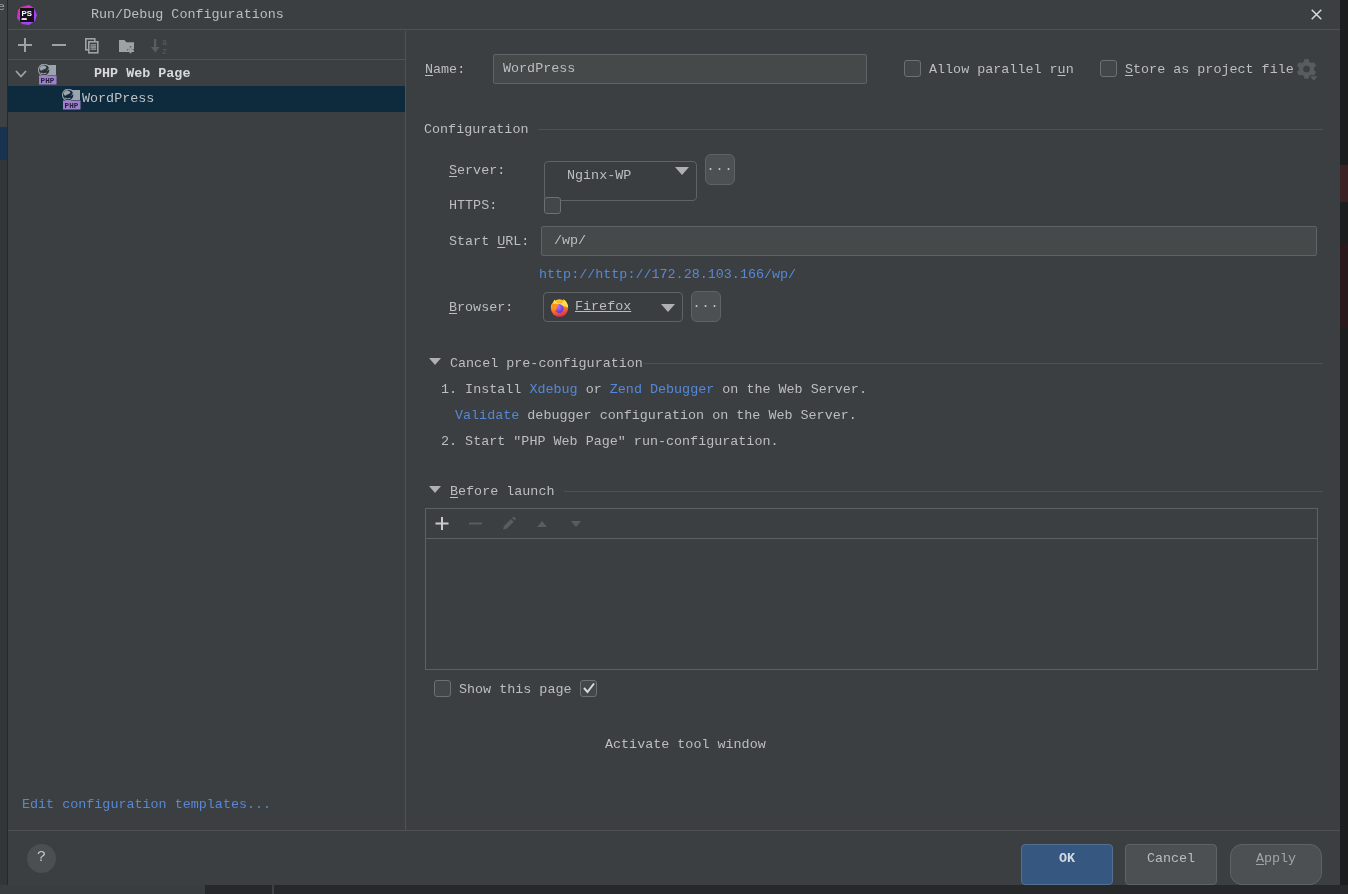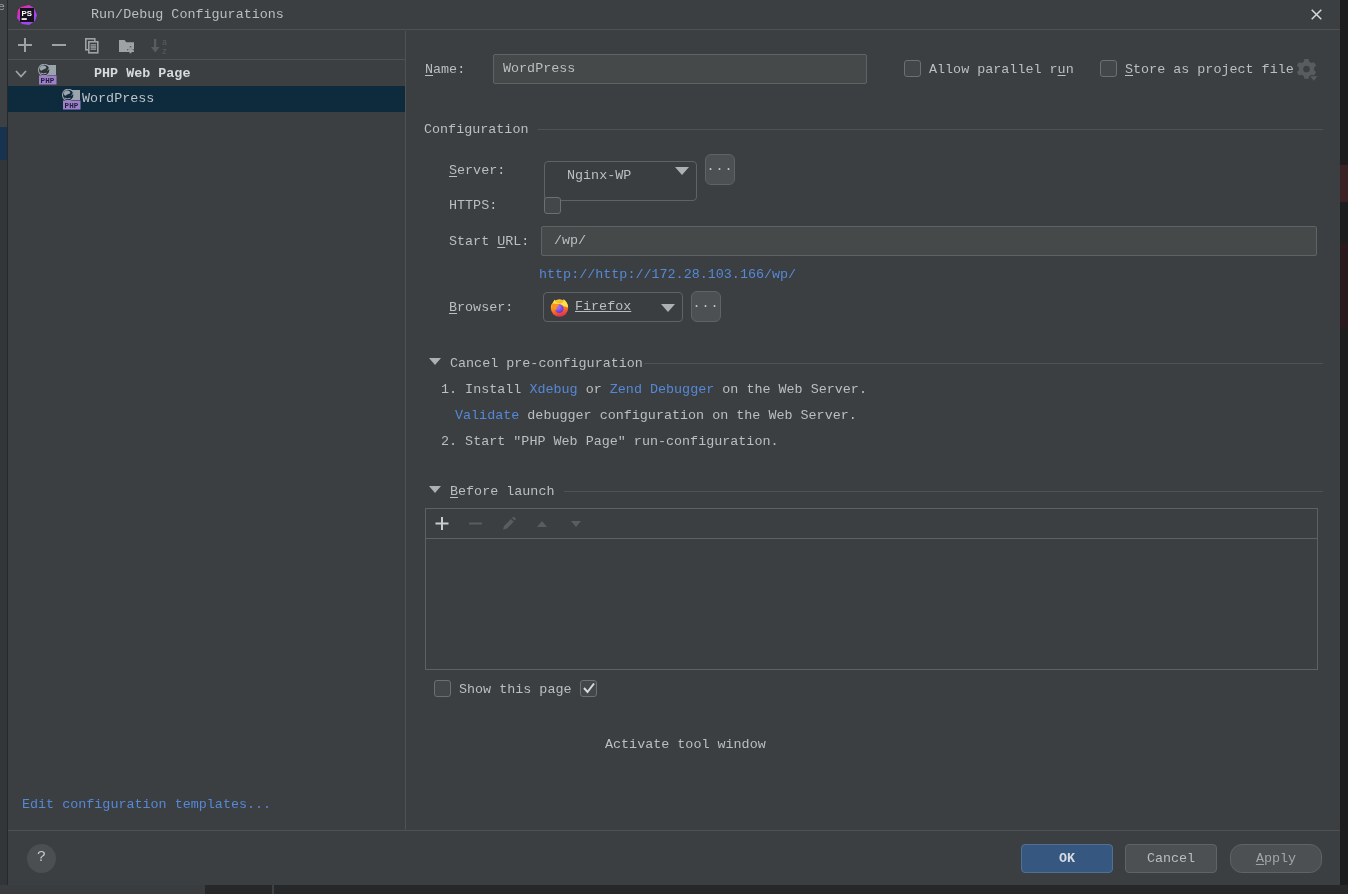--- a/index.html
+++ b/index.html
@@ -30,21 +30,21 @@
 #vsep { position:absolute; left:397px; top:31px; width:1px; height:799px; background:#515151; }
 .treerow1 { position:absolute; left:0; top:31px; width:397px; height:25px; }
 .treerow2 { position:absolute; left:0; top:55px; width:397px; height:26px; background:#0e2b3e; }
 .treerow1 .label { position:absolute; left:54px; top:4px; font-weight:bold; color:#d7dadc;padding-left:32px; }
 .treerow2 .label { position:absolute; left:74px; top:5px; color:#bcc2c6; }
 #edit-link { position:absolute; left:14px; top:766px; color:#5588d6; }
 
 
 #botbar { position:absolute; left:0; top:830px; width:1332px; height:55px; border-top:1px solid #515151; }
 #helpbtn { position:absolute; left:19px; top:13px; width:29px; height:29px; border-radius:50%; background:#4b4f52; color:#c7c9cb; text-align:center; line-height:28px; font-size:15px; }
-.btn { position:absolute; top:13px; width:92px; height:29px; border-radius:4px; background:#4c5052; border:1px solid #5e6366; color:#bbbdbf; text-align:center; line-height:27px; }
+.btn { position:absolute; top:13px; width:92px; height:41px; border-radius:4px; background:#4c5052; border:1px solid #5e6366; color:#bbbdbf; text-align:center; line-height:27px; }
 #btn-ok { left:1013px; background:#365880; border:1px solid #537093; color:#d3dae3; font-weight:bold; }
 #btn-cancel { left:1117px; }
 #btn-apply { left:1222px; color:#a2a5a7;border-radius:12px; }
 
 
 #rightpanel { position:absolute; left:390px; top:31px; width:934px; height:799px; }
 .lbl { position:absolute; color:#bcbec0; }
 u { text-decoration:underline; text-underline-offset:2px; }
 .field { position:absolute; background:#45494a; border:1px solid #5e6366; border-radius:2px; color:#bcbec0; }
 .combo { position:absolute; background:#3b3e40; border:1px solid #5e6366; border-radius:4px; color:#bcbec0; }

